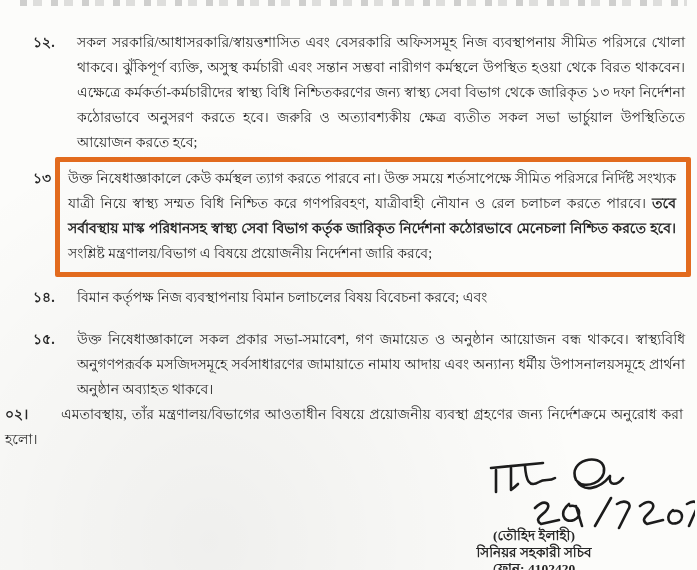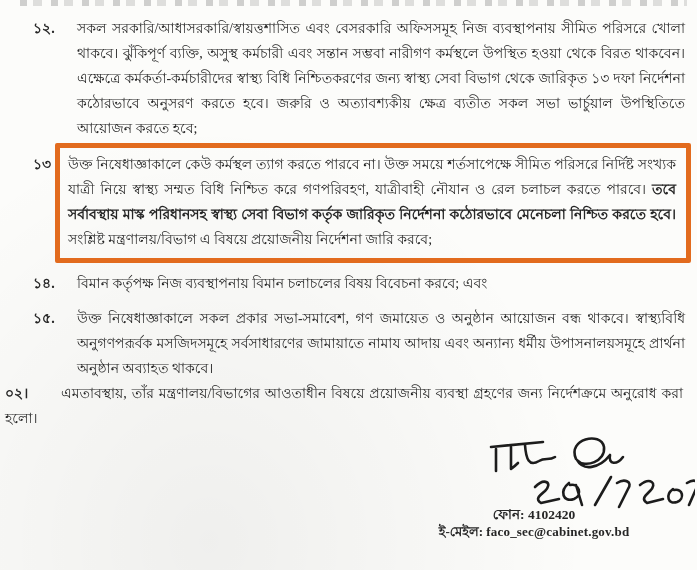--- a/index.html
+++ b/index.html
@@ -32,35 +32,35 @@
   .row{display:flex;align-items:flex-start;}
   .row .num{
     flex:0 0 44px;
     font-weight:bold;
     white-space:nowrap;
   }
   .row .txt{
     flex:1;
     text-align:justify;
   }
-  .item-12{margin-top:16px;}
+  .item-12{margin-top:30px;}
   .item-13{margin-top:2px;}
   .item-13 .num{padding-top:9px;}
   .highlight-box{
     flex:1;
     border:5px solid #e26b1e;
     border-radius:2px;
     margin-left:-22px;
     margin-right:-6px;
     padding:4px 10px 6px 8px;
     text-align:justify;
   }
   .highlight-box .bold{font-weight:bold;}
   .item-14{margin-top:8px;justify-content:space-between;}
-  .item-15{margin-top:10px;}
+  .item-15{margin-top:17px;}
   .closing{
     margin-top:0;
     margin-left:-28px;
     margin-right:2px;
     text-align:justify;
   }
   .closing .cnum{
     display:inline-block;
     width:56px;
     font-weight:bold;
@@ -139,20 +139,22 @@
         <path d="M92,50 C82,58 86,70 97,66 C106,62 102,50 93,52 M99,52 L105,72"></path>
         <path d="M118,72 L134,44"></path>
         <path d="M140,50 C148,45 156,49 151,56 L142,74"></path>
         <path d="M163,52 C173,44 181,50 173,58 C168,63 164,66 170,70 L186,66"></path>
         <path d="M196,56 C188,62 191,72 200,69 C208,66 206,55 197,57"></path>
         <path d="M210,50 C218,45 224,49 219,56 L212,72"></path>
       </g>
     </svg>
 
     <div class="sig-block">
+      <div>(তৌহিদ ইলাহী)</div>
+      <div>সিনিয়র সহকারী সচিব</div>
       <div>ফোন: 4102420</div>
       <div class="email-line">
         <span>ই-মেইল:</span>
         <span class="email-addr">faco_sec@cabinet.gov.bd</span>
       </div>
     </div>
   </div>
 
 </div>
 

